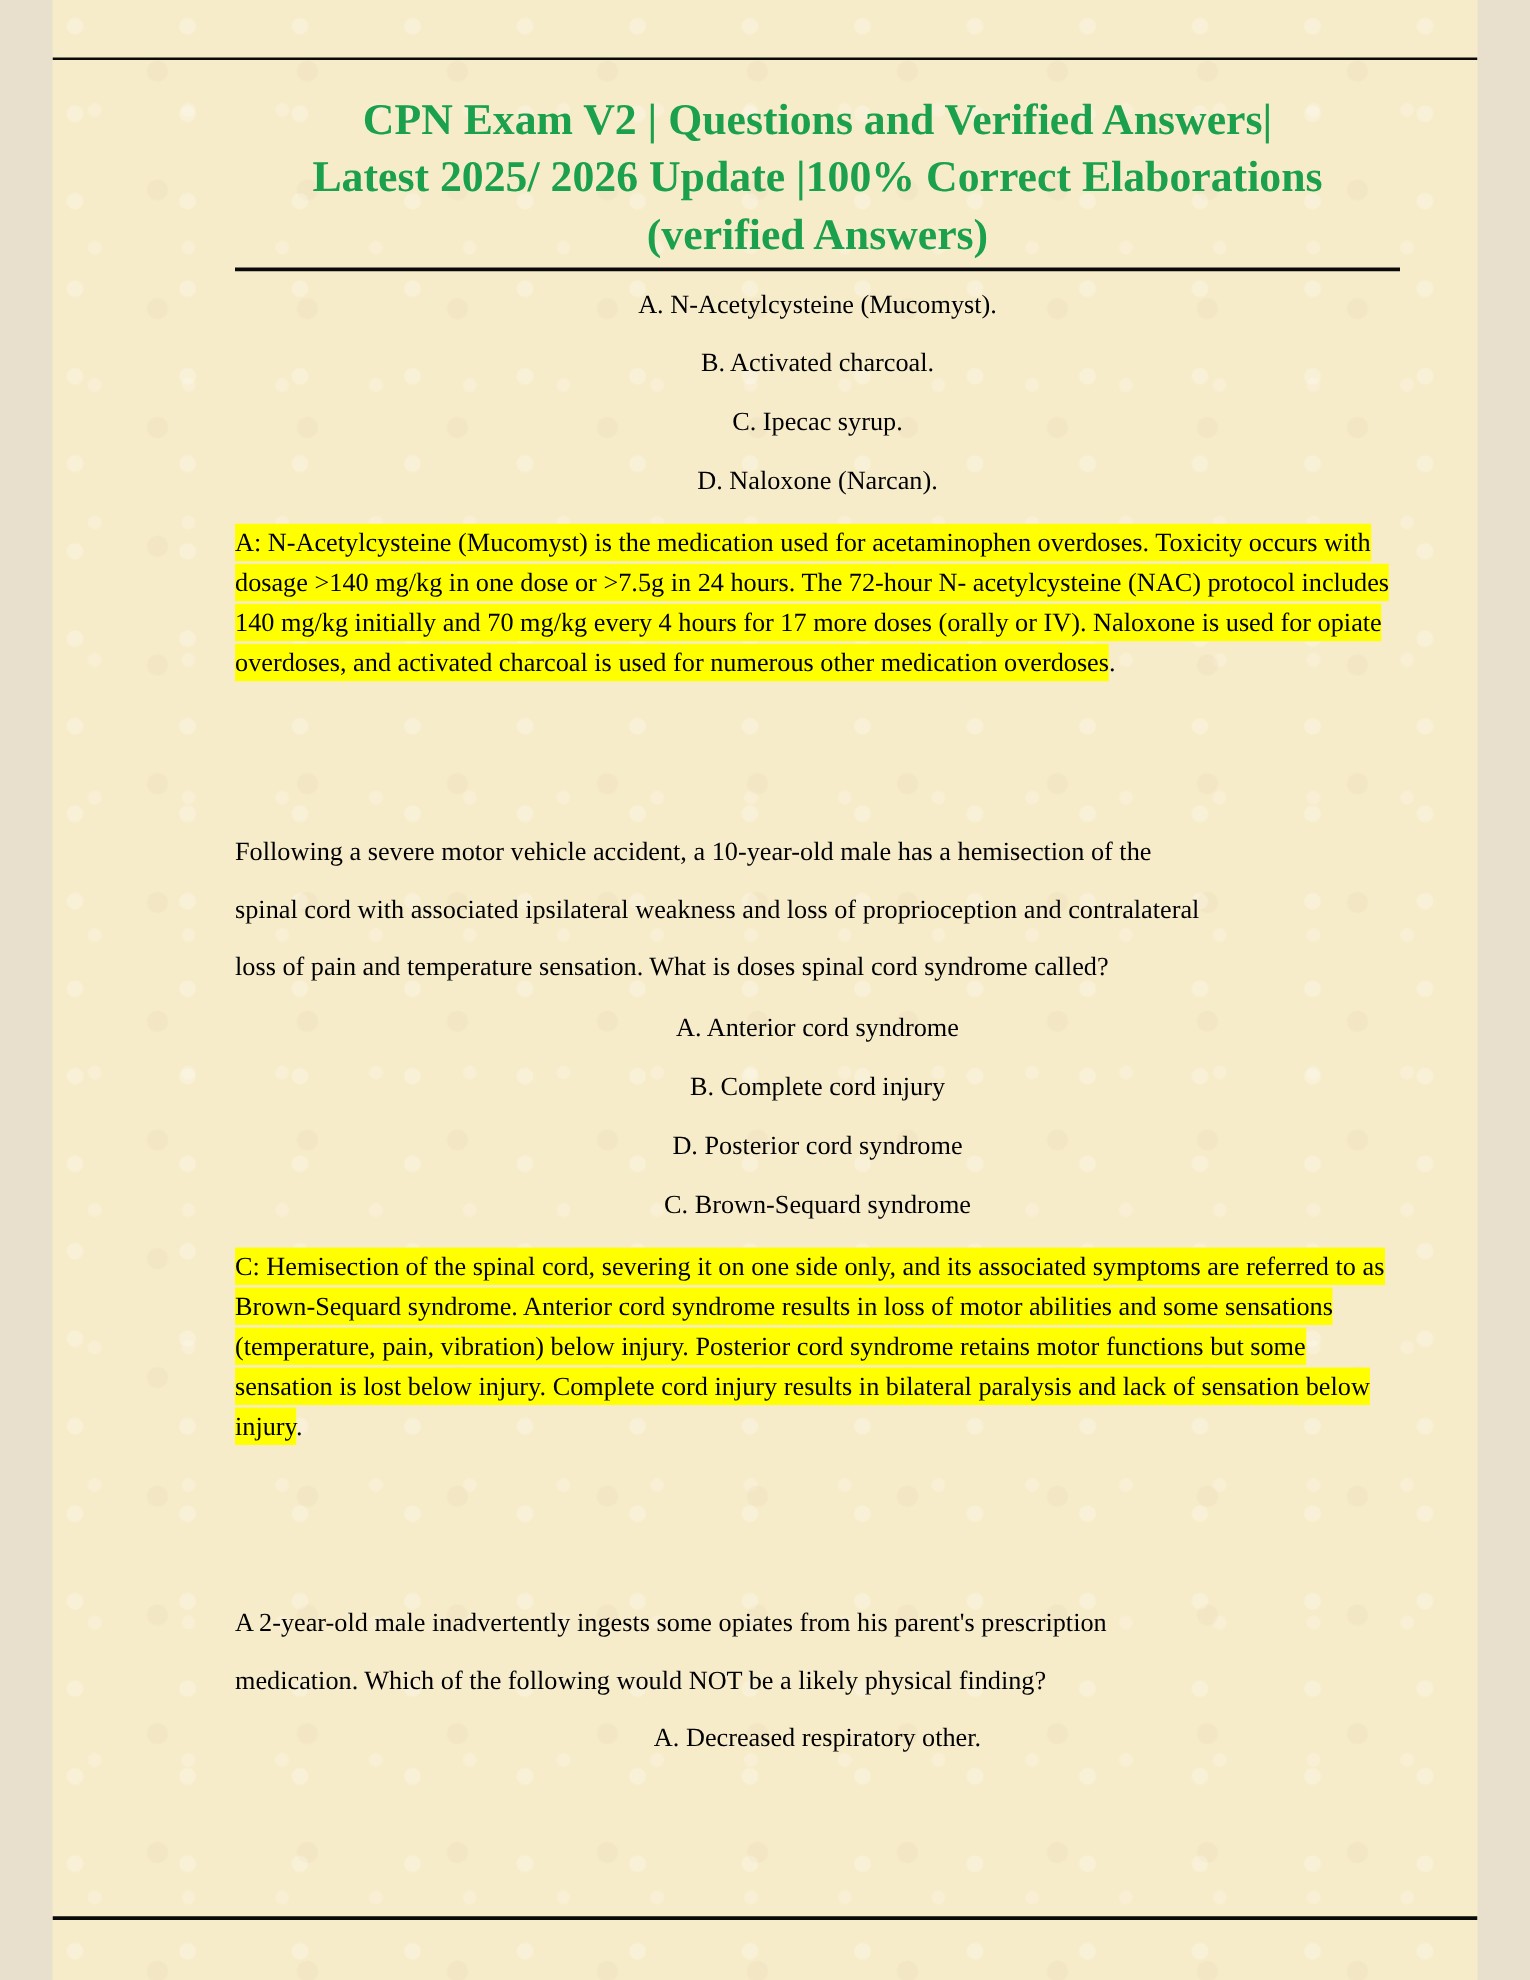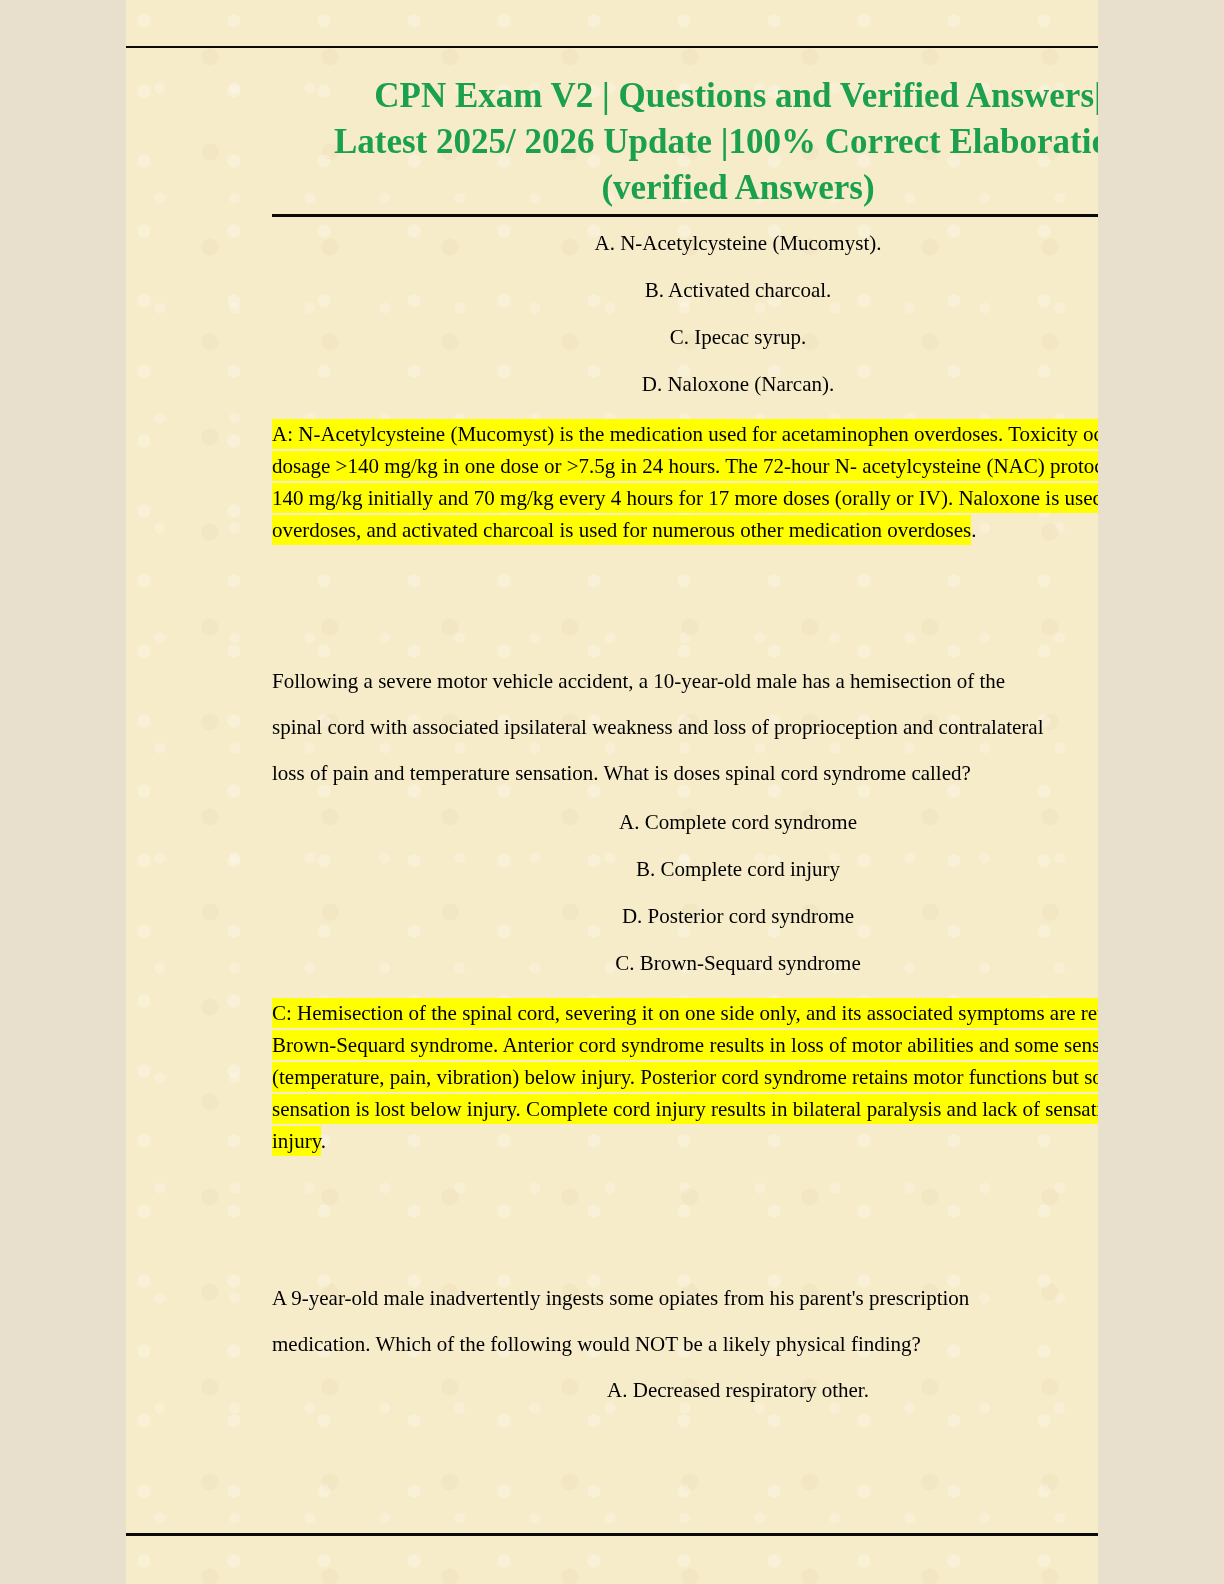--- a/index.html
+++ b/index.html
@@ -1,20 +1,20 @@
 <!DOCTYPE html>
 <html><head>
 <meta charset="utf-8">
 <style>
   html, body { margin: 0; padding: 0; }
   body { background: #e8e0cc; }
 
   .page {
     position: relative;
-    width: 972px;
+    width: 1140px;
     height: 1584px;
     margin: 0 auto;
     background-color: #f7ecca;
     background-image:
       radial-gradient(circle at 20% 30%, rgba(255,255,255,0.25) 0 6px, transparent 7px),
       radial-gradient(circle at 70% 60%, rgba(210,190,150,0.12) 0 8px, transparent 9px),
       radial-gradient(circle at 45% 80%, rgba(255,255,255,0.18) 0 5px, transparent 6px);
     background-size: 90px 70px, 120px 95px, 75px 110px;
     font-family: "Liberation Serif", "DejaVu Serif", serif;
     color: #000;
@@ -105,31 +105,31 @@
 
     <p class="answer"><span class="hl">A: N-Acetylcysteine (Mucomyst) is the medication used for acetaminophen overdoses. Toxicity occurs with dosage &gt;140 mg/kg in one dose or &gt;7.5g in 24 hours. The 72-hour N- acetylcysteine (NAC) protocol includes 140 mg/kg initially and 70 mg/kg every 4 hours for 17 more doses (orally or IV). Naloxone is used for opiate overdoses, and activated charcoal is used for numerous other medication overdoses</span><span>.</span></p>
 
     <div class="question q2">
       <p class="stem">
         <span class="sline">Following a severe motor vehicle accident, a 10-year-old male has a hemisection of the</span>
         <span class="sline">spinal cord with associated ipsilateral weakness and loss of proprioception and contralateral</span>
         <span class="sline">loss of pain and temperature sensation. What is doses spinal cord syndrome called?</span>
       </p>
       <div class="options">
-        <p class="option">A. Complete cord syndrome</p>
+        <p class="option">A. Anterior cord syndrome</p>
         <p class="option">B. Complete cord injury</p>
         <p class="option">D. Posterior cord syndrome</p>
         <p class="option">C. Brown-Sequard syndrome</p>
       </div>
       <p class="answer" style="margin-top:14px"><span class="hl">C: Hemisection of the spinal cord, severing it on one side only, and its associated symptoms are referred to as Brown-Sequard syndrome. Anterior cord syndrome results in loss of motor abilities and some sensations (temperature, pain, vibration) below injury. Posterior cord syndrome retains motor functions but some sensation is lost below injury. Complete cord injury results in bilateral paralysis and lack of sensation below injury</span><span>.</span></p>
     </div>
 
     <div class="question q3">
       <p class="stem">
-        <span class="sline">A 9-year-old male inadvertently ingests some opiates from his parent's prescription</span>
+        <span class="sline">A 2-year-old male inadvertently ingests some opiates from his parent's prescription</span>
         <span class="sline">medication. Which of the following would NOT be a likely physical finding?</span>
       </p>
       <p class="option tight">A. Decreased respiratory other.</p>
     </div>
 
   </div>
 
   <div class="rule bottom"></div>
 
 </div>

